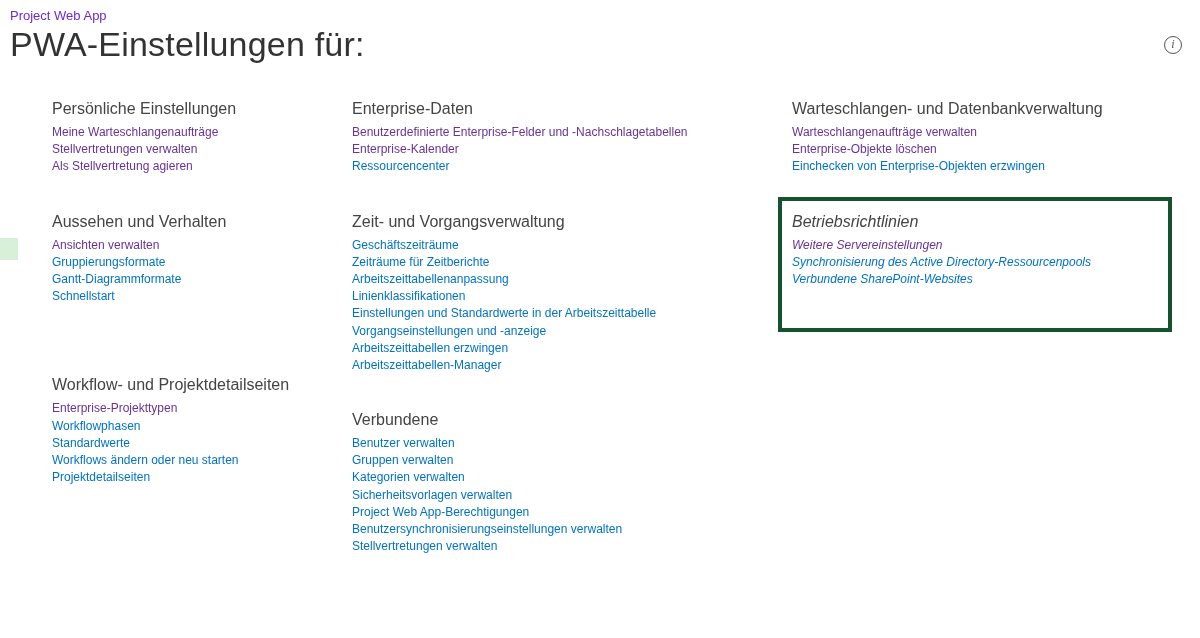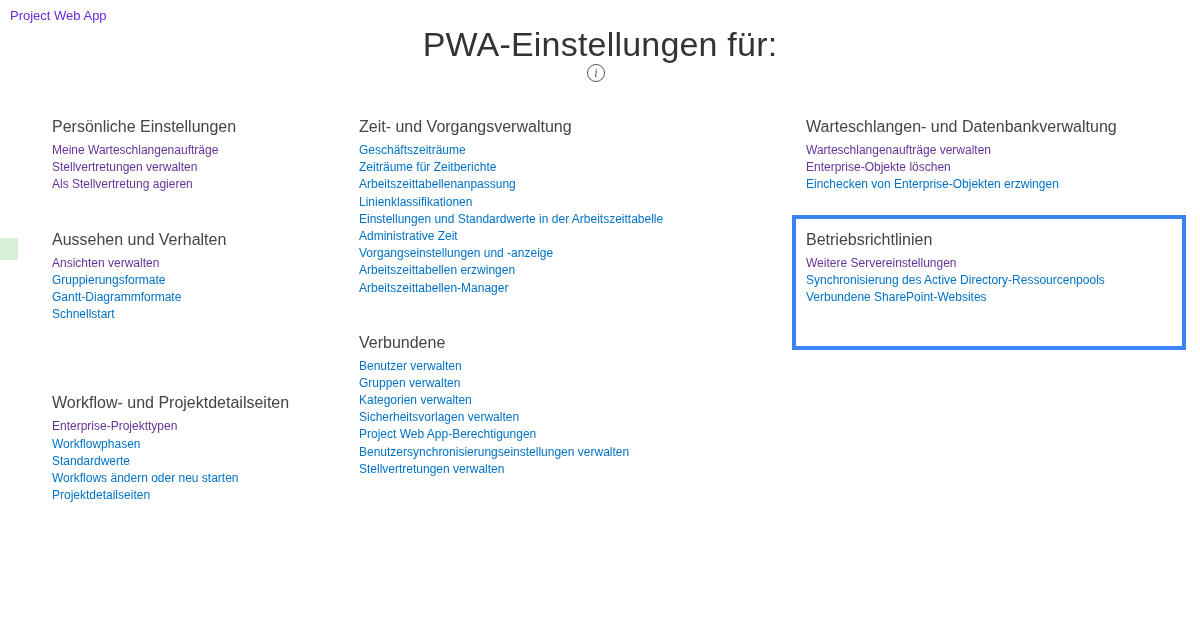--- a/index.html
+++ b/index.html
@@ -14,21 +14,20 @@
       color: #6d28d9;
       font-size: 13px;
       margin-bottom: 2px;
       cursor: pointer;
     }
     .page-title-row {
       display: flex;
       justify-content: space-between;
       align-items: center;
       margin-bottom: 36px;
-      flex-direction: column;
     }
     .page-title {
       font-weight: 200;
       font-size: 34px;
       color: #333;
       letter-spacing: 0.2px;
     }
     .info-icon {
       width: 18px; height: 18px;
       border: 1.2px solid #555;
@@ -39,21 +38,21 @@
       font-family: Georgia, serif;
       font-style: italic;
       font-size: 12px;
       color: #555;
       cursor: pointer;
       margin-right: 8px;
     }
     .columns {
       display: grid;
       grid-template-columns: 300px 440px 380px;
-      column-gap: 7px;
+      column-gap: 0;
       padding-left: 42px;
       margin-top: 32px;
     }
     .section {
       margin-bottom: 38px;
     }
     .section-title {
       font-size: 16px;
       font-weight: 400;
       color: #444;
@@ -62,24 +61,25 @@
     .link {
       display: block;
       font-size: 12px;
       line-height: 1.35;
       color: #0072c6;
       cursor: pointer;
       margin-bottom: 1px;
     }
     .link.visited { color: #663399; }
     .highlighted {
-      border: 4px solid #3b82f6;
+      border: 4px solid #14532d;
       padding: 12px 10px 40px 10px;
       margin-top: -16px;
       margin-left: -14px;
+      font-style: italic;
     }
     .green-block {
       width: 18px;
       height: 22px;
       background: #d8efd8;
       position: absolute;
       left: 0;
       top: 238px;
     }
   </style>
@@ -117,29 +117,34 @@
       <div class="section-title">Workflow- und Projektdetailseiten</div>
       <a class="link visited">Enterprise-Projekttypen</a>
       <a class="link">Workflowphasen</a>
       <a class="link">Standardwerte</a>
       <a class="link">Workflows ändern oder neu starten</a>
       <a class="link">Projektdetailseiten</a>
     </div>
   </div>
 
   <div>
+    <div class="section">
+      <div class="section-title">Enterprise-Daten</div>
+      <a class="link visited">Benutzerdefinierte Enterprise-Felder und -Nachschlagetabellen</a>
+      <a class="link visited">Enterprise-Kalender</a>
+      <a class="link">Ressourcencenter</a>
+    </div>
 
     <div class="section">
       <div class="section-title">Zeit- und Vorgangsverwaltung</div>
       <a class="link">Geschäftszeiträume</a>
       <a class="link">Zeiträume für Zeitberichte</a>
       <a class="link">Arbeitszeittabellenanpassung</a>
       <a class="link">Linienklassifikationen</a>
       <a class="link">Einstellungen und Standardwerte in der Arbeitszeittabelle</a>
-      <a class="link">Administrative Zeit</a>
       <a class="link">Vorgangseinstellungen und -anzeige</a>
       <a class="link">Arbeitszeittabellen erzwingen</a>
       <a class="link">Arbeitszeittabellen-Manager</a>
     </div>
 
     <div class="section">
       <div class="section-title">Verbundene</div>
       <a class="link">Benutzer verwalten</a>
       <a class="link">Gruppen verwalten</a>
       <a class="link">Kategorien verwalten</a>

